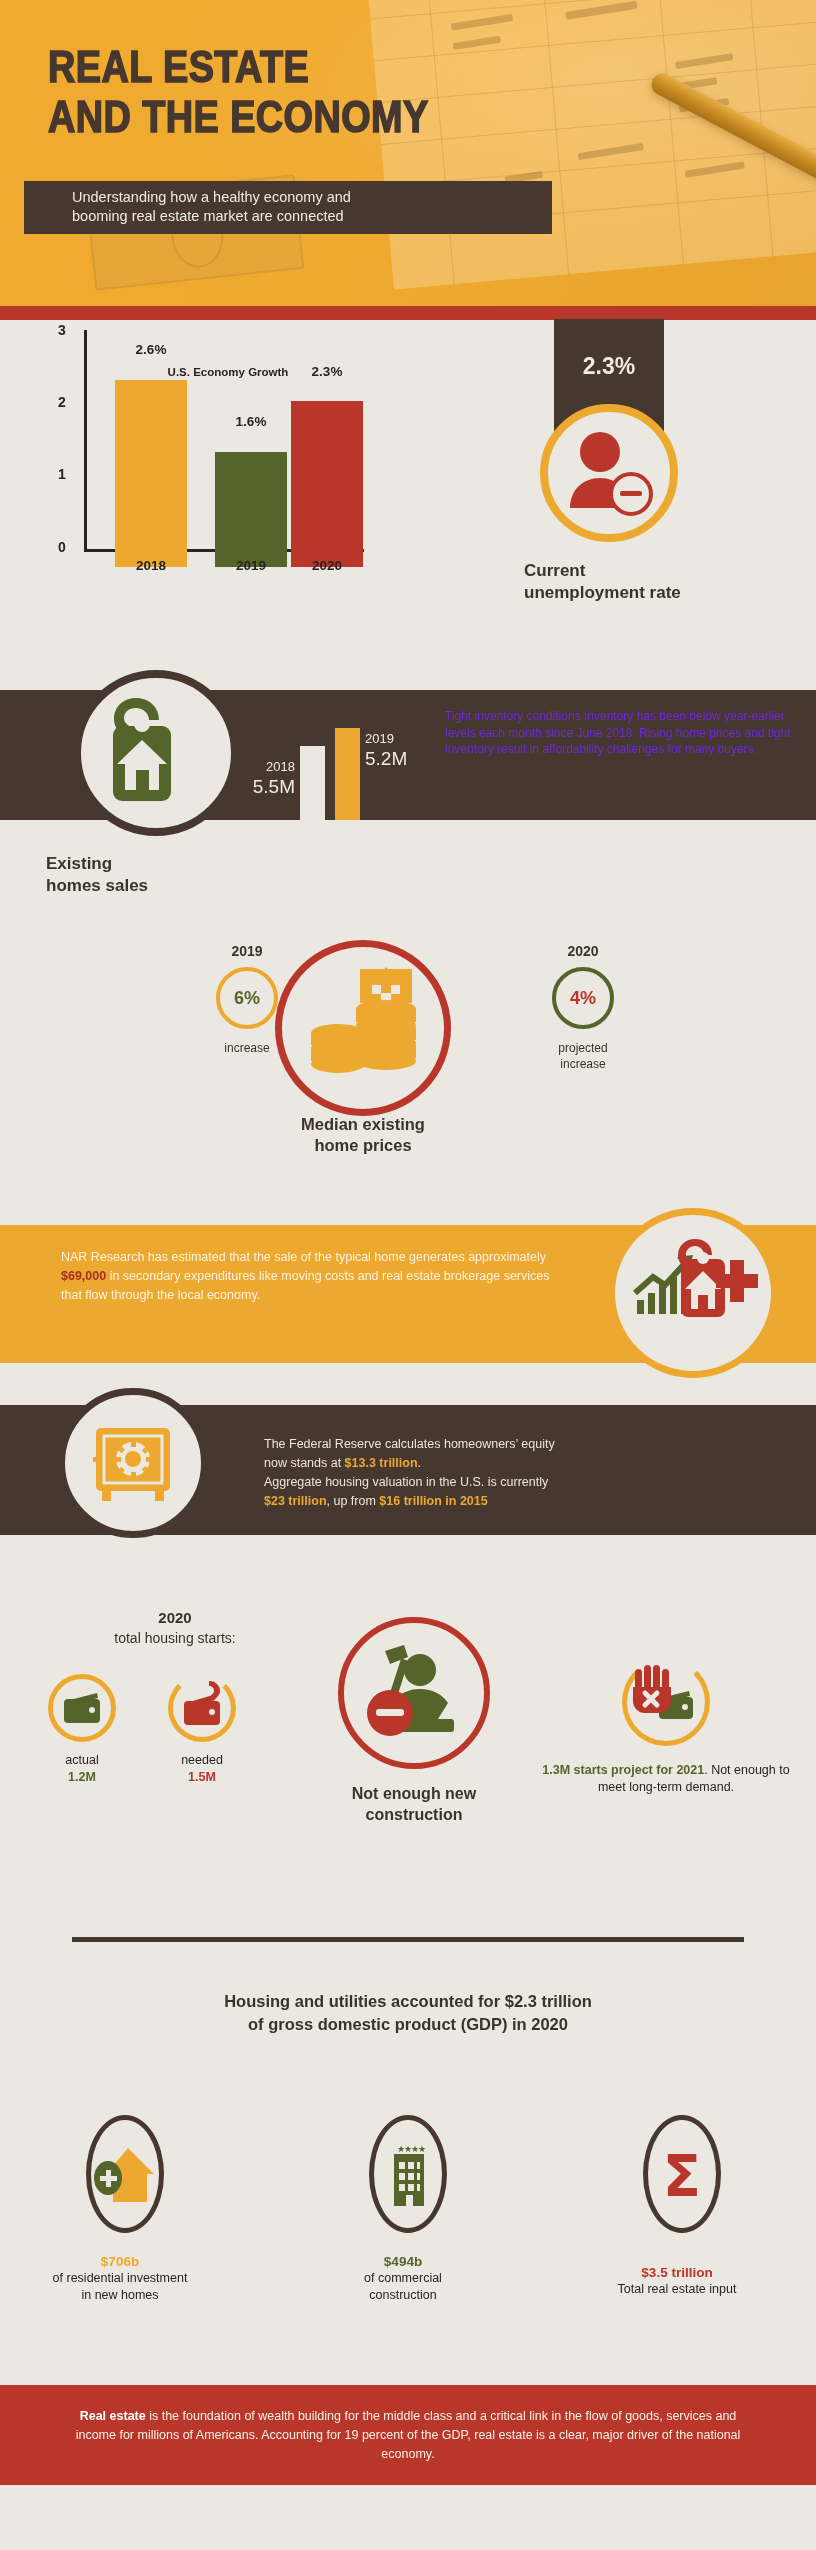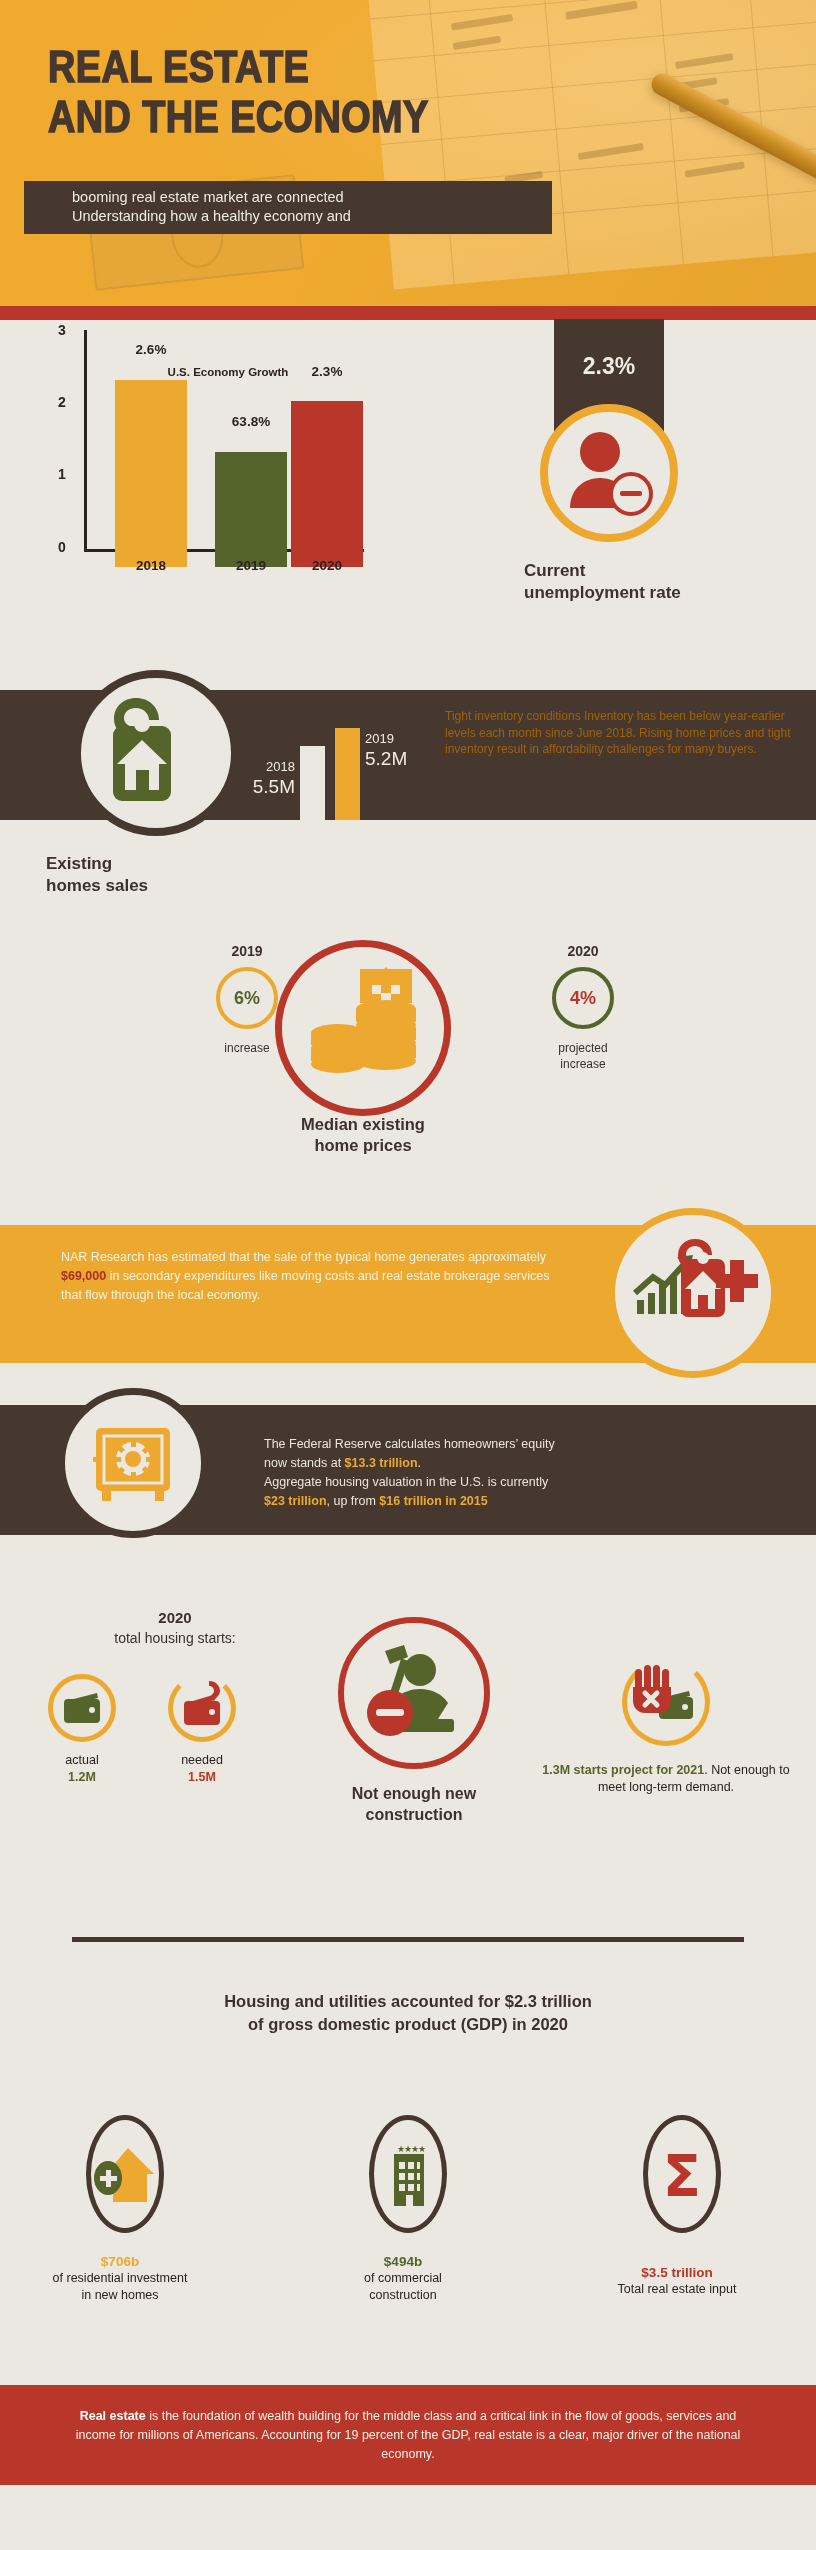--- a/index.html
+++ b/index.html
@@ -119,21 +119,21 @@
     font-size:17px; font-weight:bold; color:#3c312b; line-height:22px;
   }
   .mini-bar { position:absolute; bottom:0; }
   .mini-num {
     position:absolute; color:#f0ece4; text-align:right; line-height:20px;
   }
   .mini-num .yr { font-size:13px; }
   .mini-num .val { font-size:19px; }
   .inv-text {
     position:absolute; left:445px; top:708px; width:352px;
-    color:#a16207; font-size:12px; line-height:16.5px;
+    color:#6d28d9; font-size:12px; line-height:16.5px;
   }
 
   
   .med-ring {
     position:absolute; left:275px; top:940px; width:176px; height:176px;
     border-radius:50%; background:#ebe8e1; border:7px solid #b8362a;
   }
   .small-ring {
     position:absolute; width:62px; height:62px; border-radius:50%;
     display:flex; align-items:center; justify-content:center;
@@ -261,41 +261,41 @@
     </div>
     <div class="bill"></div>
     <div class="pen"></div>
 
     <div class="title">
       <div>REAL ESTATE</div>
       <div>AND THE ECONOMY</div>
     </div>
 
     <div class="subtitle-box">
+      <p>Understanding how a healthy economy and</p>
       <p>booming real estate market are connected</p>
-      <p>Understanding how a healthy economy and</p>
     </div>
   </div>
   <div class="redbar" style="top:306px"></div>
 
   <div class="chart-wrap">
     <div class="axis-v"></div>
     <div class="axis-h"></div>
 
     <div class="ytick" style="top:-8px">3</div>
     <div class="ytick" style="top:64px">2</div>
     <div class="ytick" style="top:136px">1</div>
     <div class="ytick" style="top:209px">0</div>
 
     <div class="bar" id="bar0" style="left: 69px; height: 187.2px; background: rgb(237, 169, 47);"></div>
     <div class="bar" id="bar1" style="left: 169px; height: 115.2px; background: rgb(85, 100, 42);"></div>
     <div class="bar" id="bar2" style="left: 245px; height: 165.6px; background: rgb(184, 54, 42);"></div>
 
     <div class="barlabel" style="left:55px;top:12px">2.6%</div>
-    <div class="barlabel" style="left:155px;top:84px">63.8%</div>
+    <div class="barlabel" style="left:155px;top:84px">1.6%</div>
     <div class="barlabel" style="left:231px;top:34px">2.3%</div>
 
     <div class="xlabel" style="left:50px">2018</div>
     <div class="xlabel" style="left:150px">2019</div>
     <div class="xlabel" style="left:226px">2020</div>
   </div>
   <div class="chart-caption">U.S. Economy Growth</div>
 
   <div class="unemp-col">
     <span>2.3%</span>

